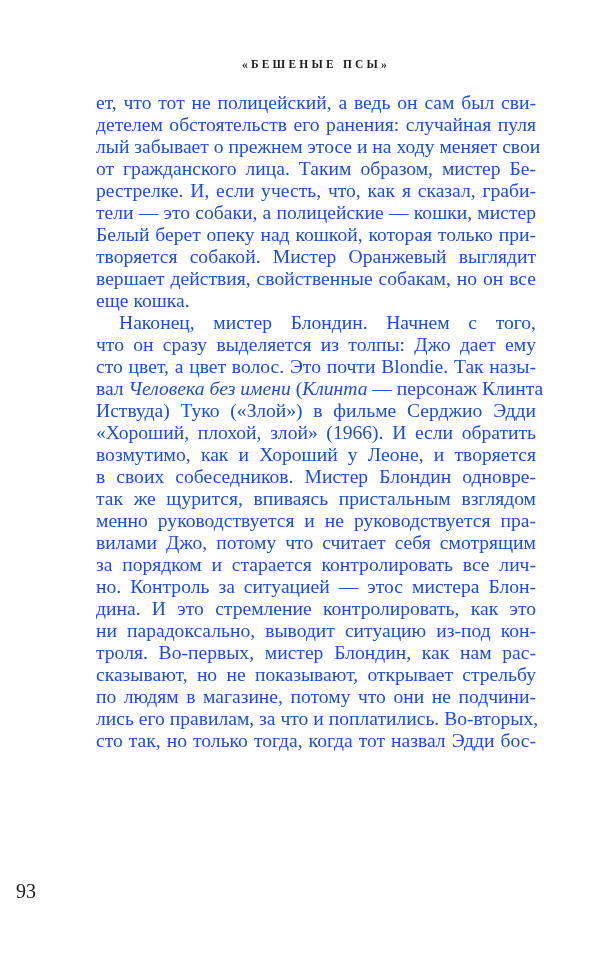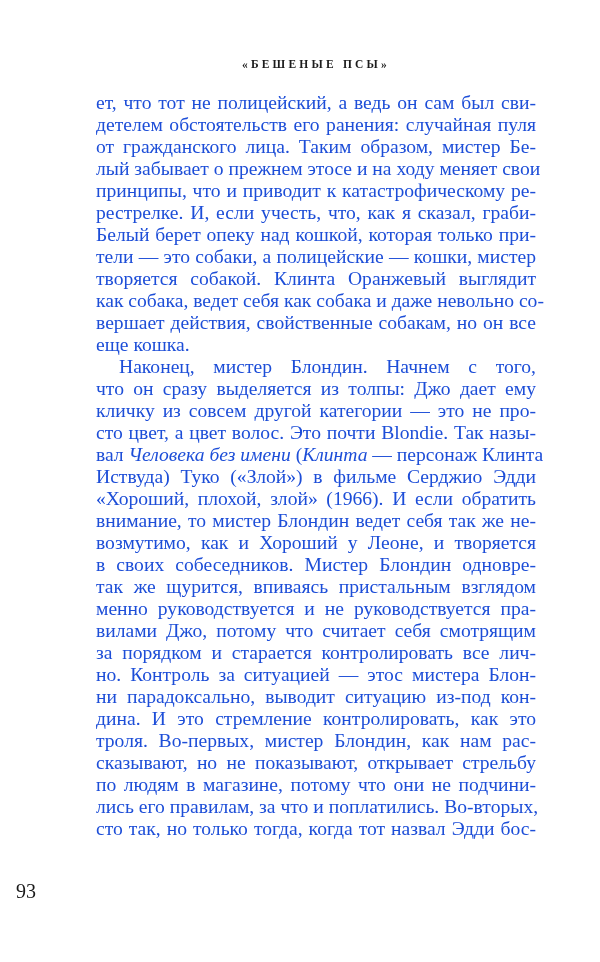--- a/index.html
+++ b/index.html
@@ -72,50 +72,46 @@
 
 <div class="page">
 
   <div class="running-head">«БЕШЕНЫЕ ПСЫ»</div>
 
   <div class="body-text">
 
     <div>
       <div class="line">ет, что тот не полицейский, а ведь он сам был сви-</div>
       <div class="line">детелем обстоятельств его ранения: случайная пуля</div>
+      <div class="line">лый забывает о прежнем этосе и на ходу меняет свои</div>
       <div class="line">от гражданского лица. Таким образом, мистер Бе-</div>
-      <div class="line">лый забывает о прежнем этосе и на ходу меняет свои</div>
-      <div class="line">принципы, что и приводит к катастрофическому ре-</div>
       <div class="line">рестрелке. И, если учесть, что, как я сказал, граби-</div>
+      <div class="line">тели — это собаки, а полицейские — кошки, мистер</div>
       <div class="line">Белый берет опеку над кошкой, которая только при-</div>
-      <div class="line">тели — это собаки, а полицейские — кошки, мистер</div>
-      <div class="line">творяется собакой. Клинта Оранжевый выглядит</div>
-      <div class="line">как собака, ведет себя как собака и даже невольно со-</div>
+      <div class="line">творяется собакой. Мистер Оранжевый выглядит</div>
       <div class="line">вершает действия, свойственные собакам, но он все</div>
       <div class="line last">еще кошка.</div>
     </div>
 
     <div>
       <div class="line indent">Наконец, мистер Блондин. Начнем с того,</div>
       <div class="line">что он сразу выделяется из толпы: Джо дает ему</div>
-      <div class="line">кличку из совсем другой категории — это не про-</div>
       <div class="line">сто цвет, а цвет волос. Это почти Blondie. Так назы-</div>
       <div class="line"><span>вал </span><span class="it">Человека без имени</span><span> (</span><span class="it">Клинта</span><span> — персонаж Клинта</span></div>
       <div class="line">Иствуда) Туко («Злой») в фильме Серджио Эдди</div>
       <div class="line">«Хороший, плохой, злой» (1966). И если обратить</div>
-      <div class="line">внимание, то мистер Блондин ведет себя так же не-</div>
       <div class="line">возмутимо, как и Хороший у Леоне, и творяется</div>
       <div class="line">в своих собеседников. Мистер Блондин одновре-</div>
       <div class="line">так же щурится, впиваясь пристальным взглядом</div>
       <div class="line">менно руководствуется и не руководствуется пра-</div>
       <div class="line">вилами Джо, потому что считает себя смотрящим</div>
       <div class="line">за порядком и старается контролировать все лич-</div>
       <div class="line">но. Контроль за ситуацией — этос мистера Блон-</div>
+      <div class="line">дина. И это стремление контролировать, как это</div>
       <div class="line">ни парадоксально, выводит ситуацию из-под кон-</div>
-      <div class="line">дина. И это стремление контролировать, как это</div>
       <div class="line">троля. Во-первых, мистер Блондин, как нам рас-</div>
       <div class="line">сказывают, но не показывают, открывает стрельбу</div>
       <div class="line">по людям в магазине, потому что они не подчини-</div>
       <div class="line">лись его правилам, за что и поплатились. Во-вторых,</div>
       <div class="line">сто так, но только тогда, когда тот назвал Эдди бос-</div>
     </div>
 
   </div>
 
   <div class="folio">93</div>

